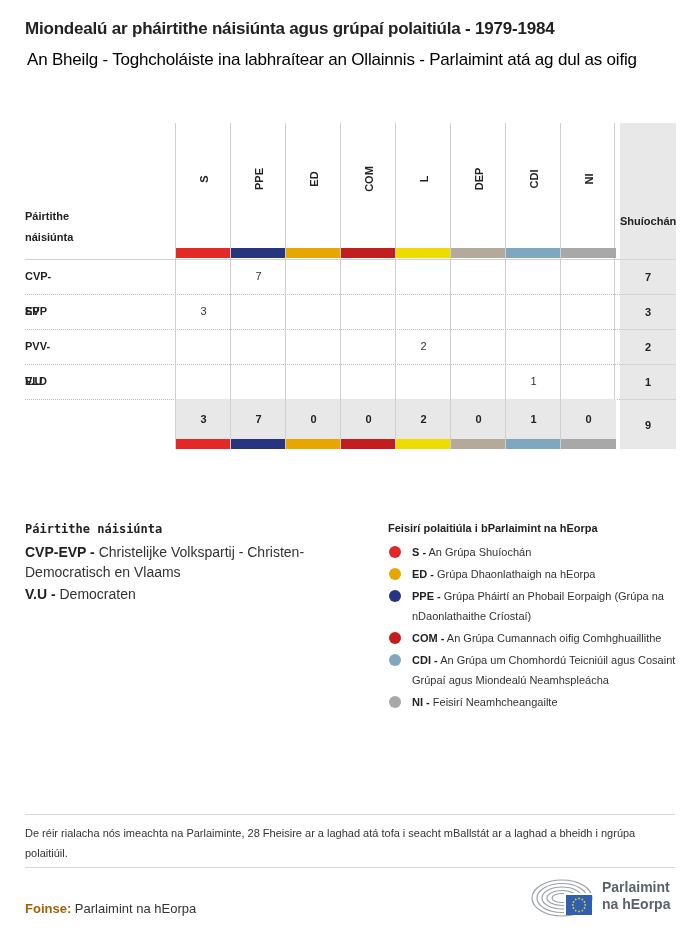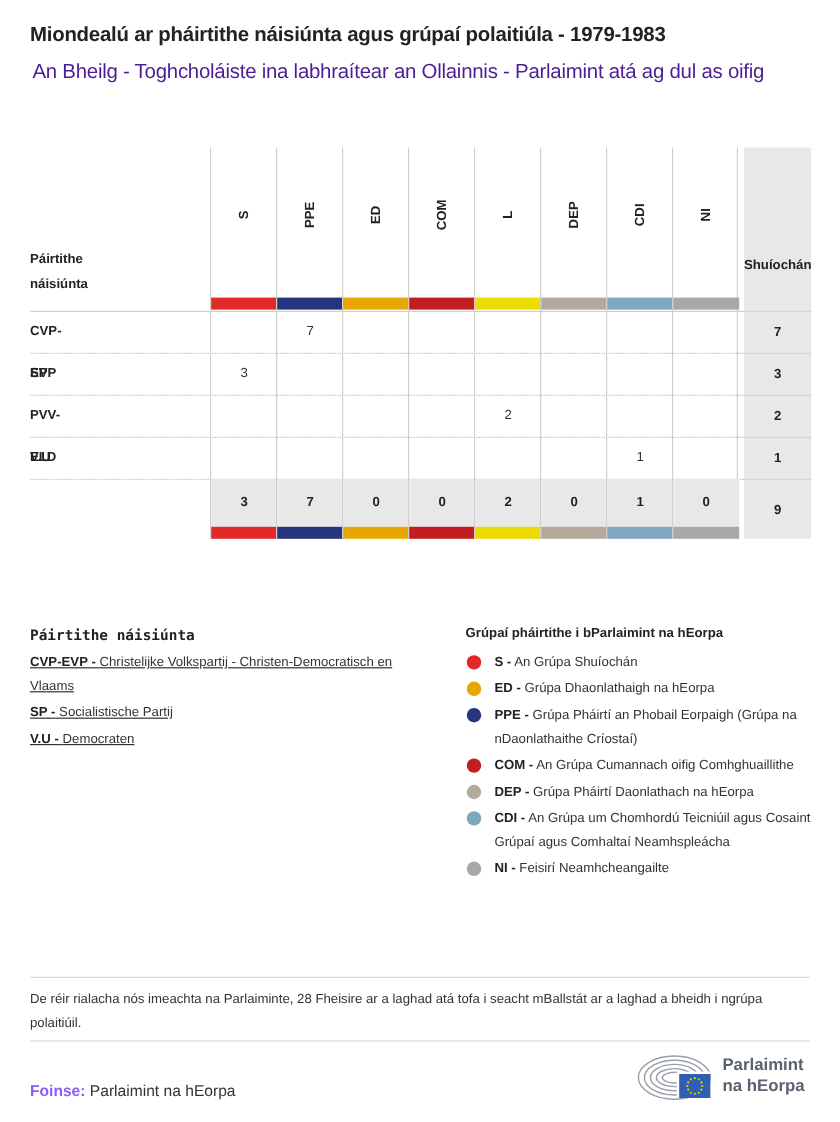--- a/index.html
+++ b/index.html
@@ -1,20 +1,20 @@
 <!DOCTYPE html>
 <html><head>
   <meta charset="utf-8">
   <style>
     * { box-sizing: border-box; margin: 0; padding: 0; }
     html, body { width: 700px; height: 935px; background: #ffffff; }
     body { font-family: "Liberation Sans", "DejaVu Sans", sans-serif; color: #222; position: relative; overflow: hidden; }
 
     .title { position: absolute; left: 25px; top: 19px; font-size: 17px; font-weight: bold; color: #222; letter-spacing: -0.2px; }
-    .subtitle { position: absolute; left: 27px; top: 49px; width: 640px; font-size: 17px; line-height: 21px; color: #4c1d95; letter-spacing: -0.2px; }
+    .subtitle { position: absolute; left: 27px; top: 49px; width: 640px; font-size: 17px; line-height: 21px; color: #000000; letter-spacing: -0.2px; }
 
     
     .tbl { position: absolute; left: 25px; top: 123px; }
     .hdr-label { position: absolute; left: 0; top: 83px; font-size: 11px; font-weight: bold; line-height: 21px; color: #222; }
     .col { position: absolute; top: 0; width: 55px; height: 326px; border-left: 1px solid #cfcfcf; }
     .col.last { border-right: 1px solid #cfcfcf; }
     .col-head { position: absolute; top: 0; left: 0; width: 55px; height: 125px; }
     .col-head span { position: absolute; left: 50%; top: 56px; transform: translate(-50%, -50%) rotate(-90deg); font-size: 11px; font-weight: bold; white-space: nowrap; color: #222; }
     .colorbar { position: absolute; left: 0; width: 55px; height: 10px; }
     .colorbar.top { top: 125px; }
@@ -28,41 +28,41 @@
     .row-name { position: absolute; left: 0; height: 35px; line-height: 35px; font-size: 11px; font-weight: bold; color: #222; }
 
     .total-col { position: absolute; left: 595px; top: 0; width: 56px; height: 326px; background: #e8e8e8; }
     .total-head { position: absolute; left: 0; top: 88px; width: 56px; text-align: center; font-size: 11px; font-weight: bold; line-height: 21px; color: #222; }
     .total-cell { position: absolute; left: 0; width: 56px; height: 35px; line-height: 35px; text-align: center; font-size: 11px; font-weight: bold; color: #222; border-top: 1px solid #d4d4d4; }
     .total-sum { position: absolute; left: 0; top: 276px; width: 56px; height: 50px; line-height: 50px; text-align: center; font-size: 11px; font-weight: bold; color: #222; border-top: 1px solid #d4d4d4; }
 
     
     .legend-left { position: absolute; left: 25px; top: 522px; width: 340px; }
     .legend-left h3 { font-family: "DejaVu Sans Mono", "Liberation Mono", monospace; font-size: 12px; font-weight: bold; color: #222; margin-bottom: 6px; }
-    .legend-left p { font-size: 11px; line-height: 20px; color: #333; margin-bottom: 2px; text-decoration: underline; }
+    .legend-left p { font-size: 14px; line-height: 20px; color: #333; margin-bottom: 2px; }
     .legend-left b { color: #222; }
 
     .legend-right { position: absolute; left: 388px; top: 522px; width: 300px; }
     .legend-right h3 { font-size: 11px; font-weight: bold; color: #222; margin-bottom: 8px; }
     .lg-item { position: relative; padding-left: 24px; font-size: 11px; line-height: 20px; color: #333; margin-bottom: 2px; }
     .lg-item b { color: #222; }
     .dot { position: absolute; left: 1px; top: 4px; width: 12px; height: 12px; border-radius: 50%; }
 
     .note-line { position: absolute; left: 25px; width: 650px; border-top: 1px solid #d8d8d8; }
     .note { position: absolute; left: 25px; top: 823px; width: 650px; font-size: 11px; line-height: 20px; color: #333; }
     .source { position: absolute; left: 25px; top: 901px; font-size: 13px; color: #333; }
-    .source b { color: #8b5cf6; }
+    .source b { color: #a16207; }
 
     .logo { position: absolute; left: 530px; top: 876px; width: 150px; height: 42px; }
     .logo-text { position: absolute; left: 72px; top: 3px; font-size: 14px; font-weight: bold; line-height: 17px; color: #5a6270; }
   </style>
 </head>
 <body>
 
-<div class="title">Miondealú ar pháirtithe náisiúnta agus grúpaí polaitiúla - 1979-1983</div>
+<div class="title">Miondealú ar pháirtithe náisiúnta agus grúpaí polaitiúla - 1979-1984</div>
 <div class="subtitle">An Bheilg - Toghcholáiste ina labhraítear an Ollainnis - Parlaimint atá ag dul as oifig</div>
 
 <div class="tbl" id="tbl">
   <div class="hdr-label">Páirtithe náisiúnta</div>
   <div class="total-col">
     <div class="total-head">Shuíochán</div>
     <div class="total-sum">9</div>
   <div class="total-cell" style="top: 136px;">7</div>
       <div class="total-cell" style="top: 171px;">3</div>
       <div class="total-cell" style="top: 206px;">2</div>
@@ -180,34 +180,32 @@
       <div class="sum-bg"></div>
       <div class="sum-cell">0</div>
       <div class="colorbar bottom" style="background: rgb(168, 168, 168);"></div>
     </div>
   </div>
 
 <div class="legend-left">
   <h3>Páirtithe náisiúnta</h3>
   <div id="lp">
       <p><b>CVP-EVP -</b> <span>Christelijke Volkspartij - Christen-Democratisch en Vlaams</span></p>
-      <p><b>SP -</b> <span>Socialistische Partij</span></p>
       <p><b>V.U -</b> <span>Democraten</span></p>
     </div>
 </div>
 
 <div class="legend-right">
-  <h3>Grúpaí pháirtithe i bParlaimint na hEorpa</h3>
+  <h3>Feisirí polaitiúla i bParlaimint na hEorpa</h3>
   <div id="lg">
       <div class="lg-item"><span class="dot" style="background: rgb(227, 40, 40);"></span><b>S -</b> <span>An Grúpa Shuíochán</span></div>
       <div class="lg-item"><span class="dot" style="background: rgb(231, 167, 0);"></span><b>ED -</b> <span>Grúpa Dhaonlathaigh na hEorpa</span></div>
       <div class="lg-item"><span class="dot" style="background: rgb(39, 53, 126);"></span><b>PPE -</b> <span>Grúpa Pháirtí an Phobail Eorpaigh (Grúpa na nDaonlathaithe Críostaí)</span></div>
       <div class="lg-item"><span class="dot" style="background: rgb(194, 29, 31);"></span><b>COM -</b> <span>An Grúpa Cumannach oifig Comhghuaillithe</span></div>
-      <div class="lg-item"><span class="dot" style="background: rgb(180, 170, 156);"></span><b>DEP -</b> <span>Grúpa Pháirtí Daonlathach na hEorpa</span></div>
-      <div class="lg-item"><span class="dot" style="background: rgb(127, 167, 191);"></span><b>CDI -</b> <span>An Grúpa um Chomhordú Teicniúil agus Cosaint Grúpaí agus Comhaltaí Neamhspleácha</span></div>
+      <div class="lg-item"><span class="dot" style="background: rgb(127, 167, 191);"></span><b>CDI -</b> <span>An Grúpa um Chomhordú Teicniúil agus Cosaint Grúpaí agus Miondealú Neamhspleácha</span></div>
       <div class="lg-item"><span class="dot" style="background: rgb(168, 168, 168);"></span><b>NI -</b> <span>Feisirí Neamhcheangailte</span></div>
     </div>
 </div>
 
 <div class="note-line" style="top:814px"></div>
 <div class="note">De réir rialacha nós imeachta na Parlaiminte, 28 Fheisire ar a laghad atá tofa i seacht mBallstát ar a laghad a bheidh i ngrúpa polaitiúil.</div>
 <div class="note-line" style="top:867px"></div>
 
 <div class="source">
   <b>Foinse:</b>

